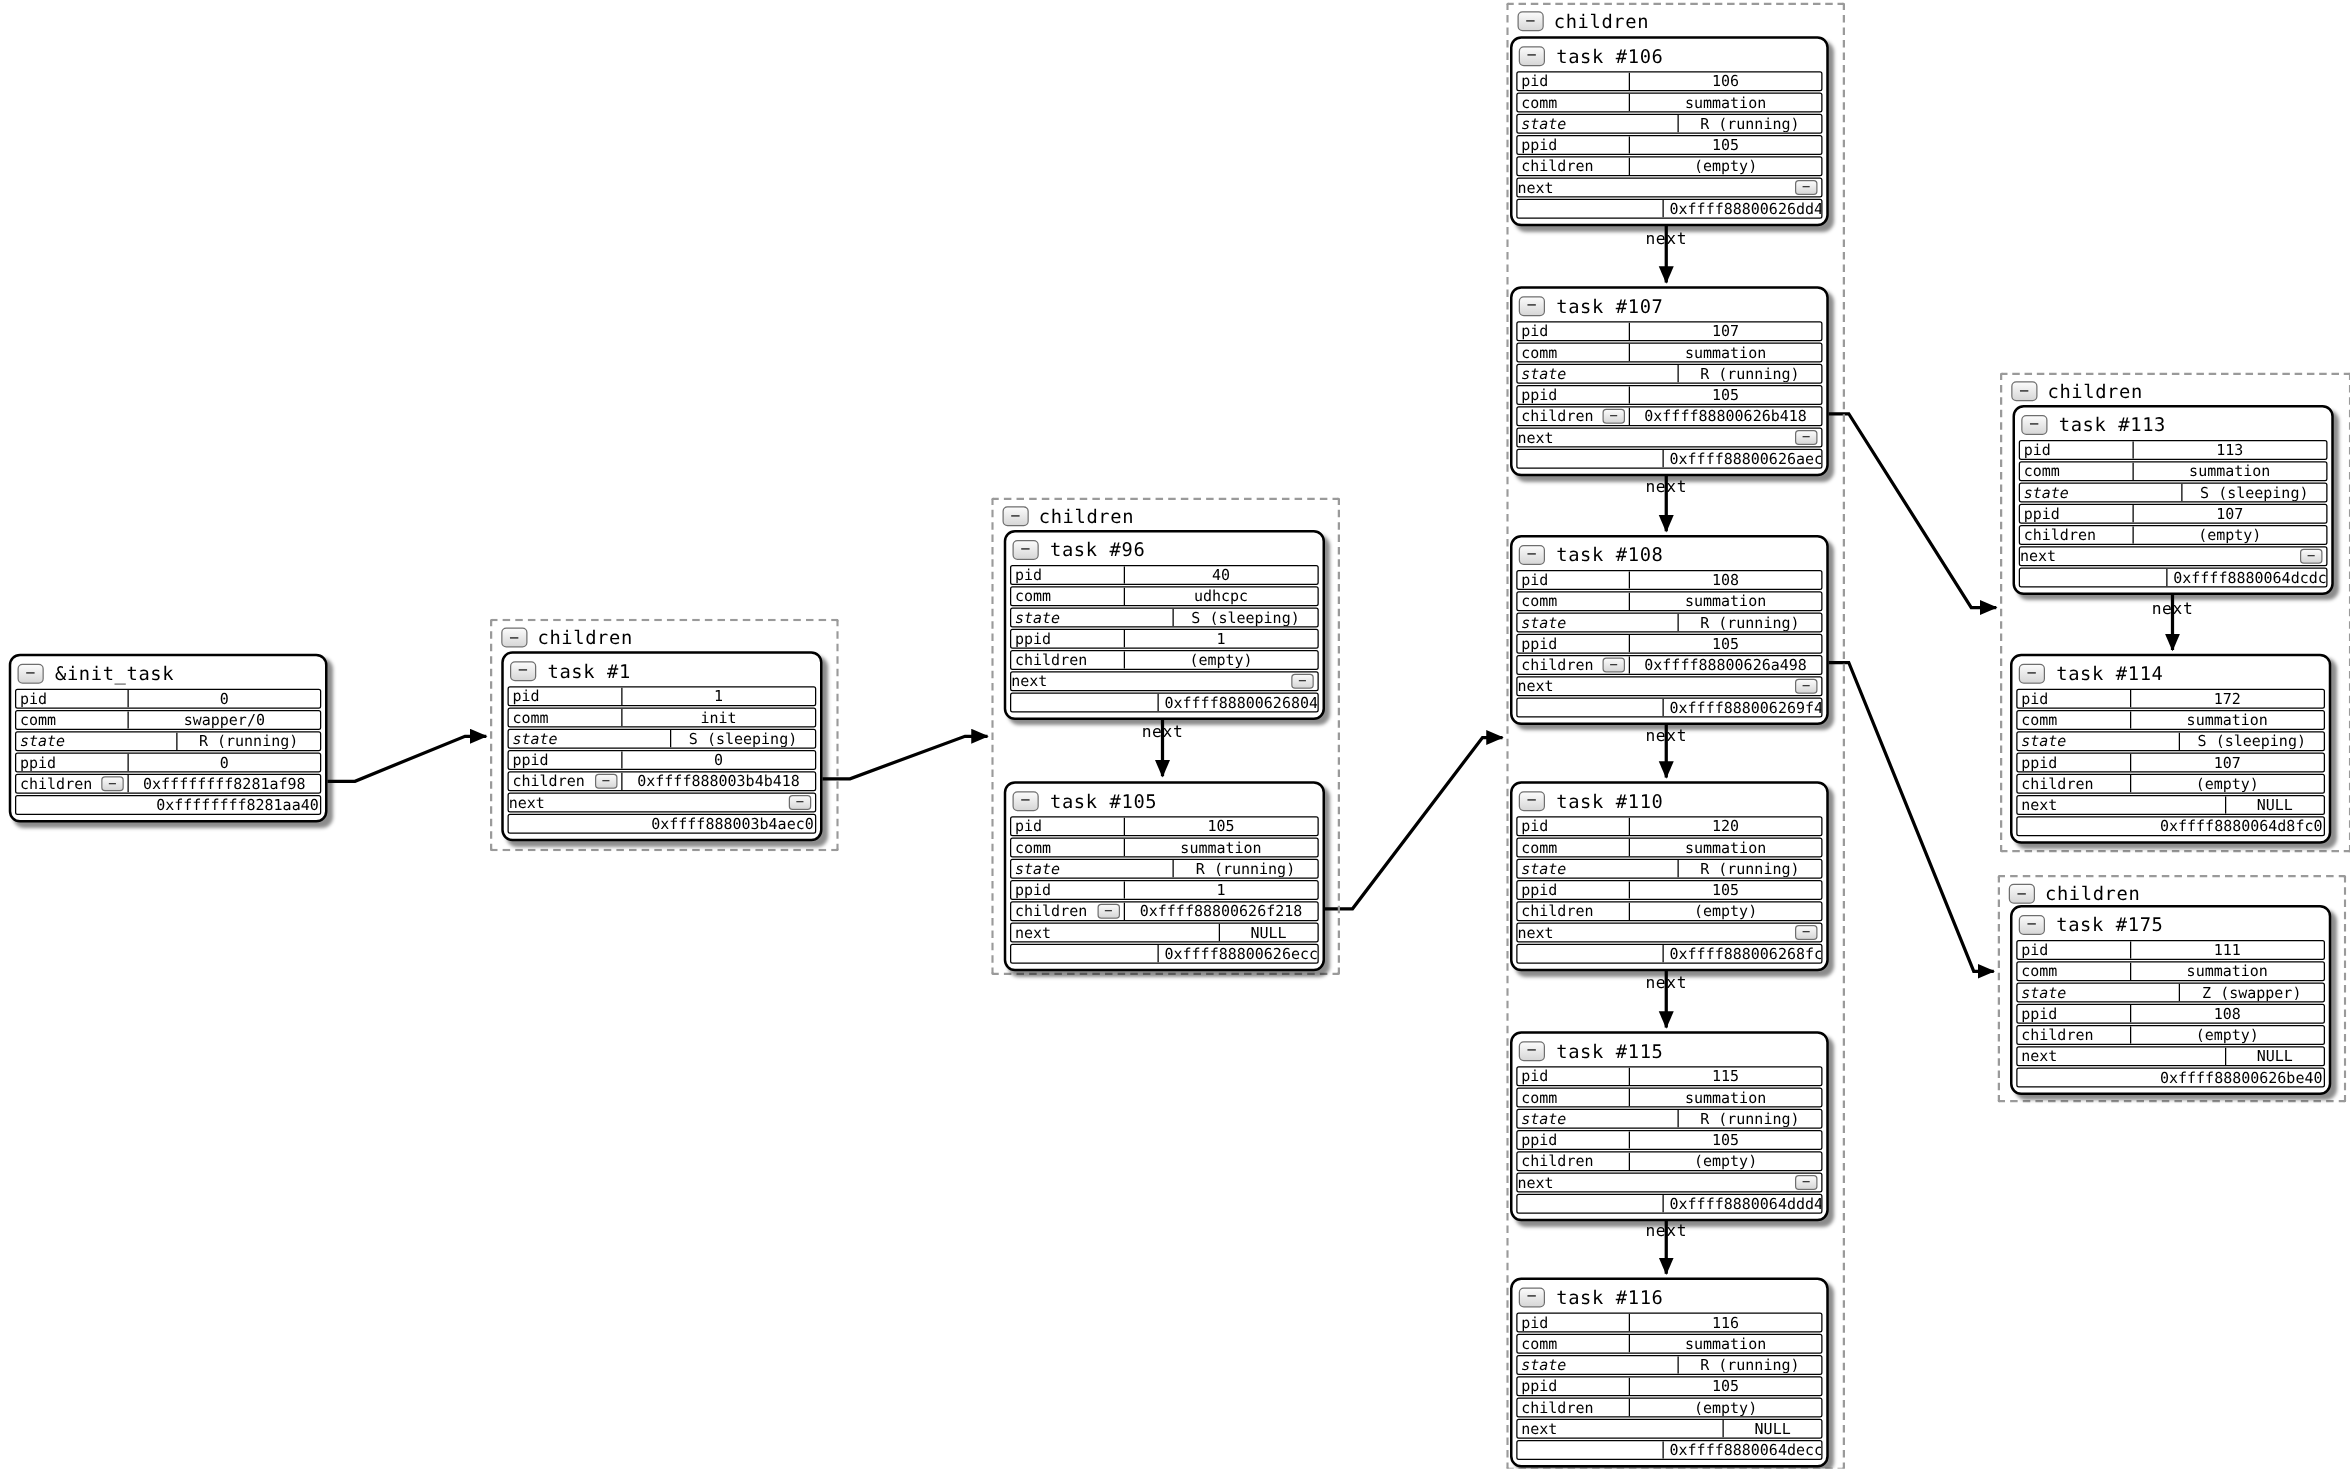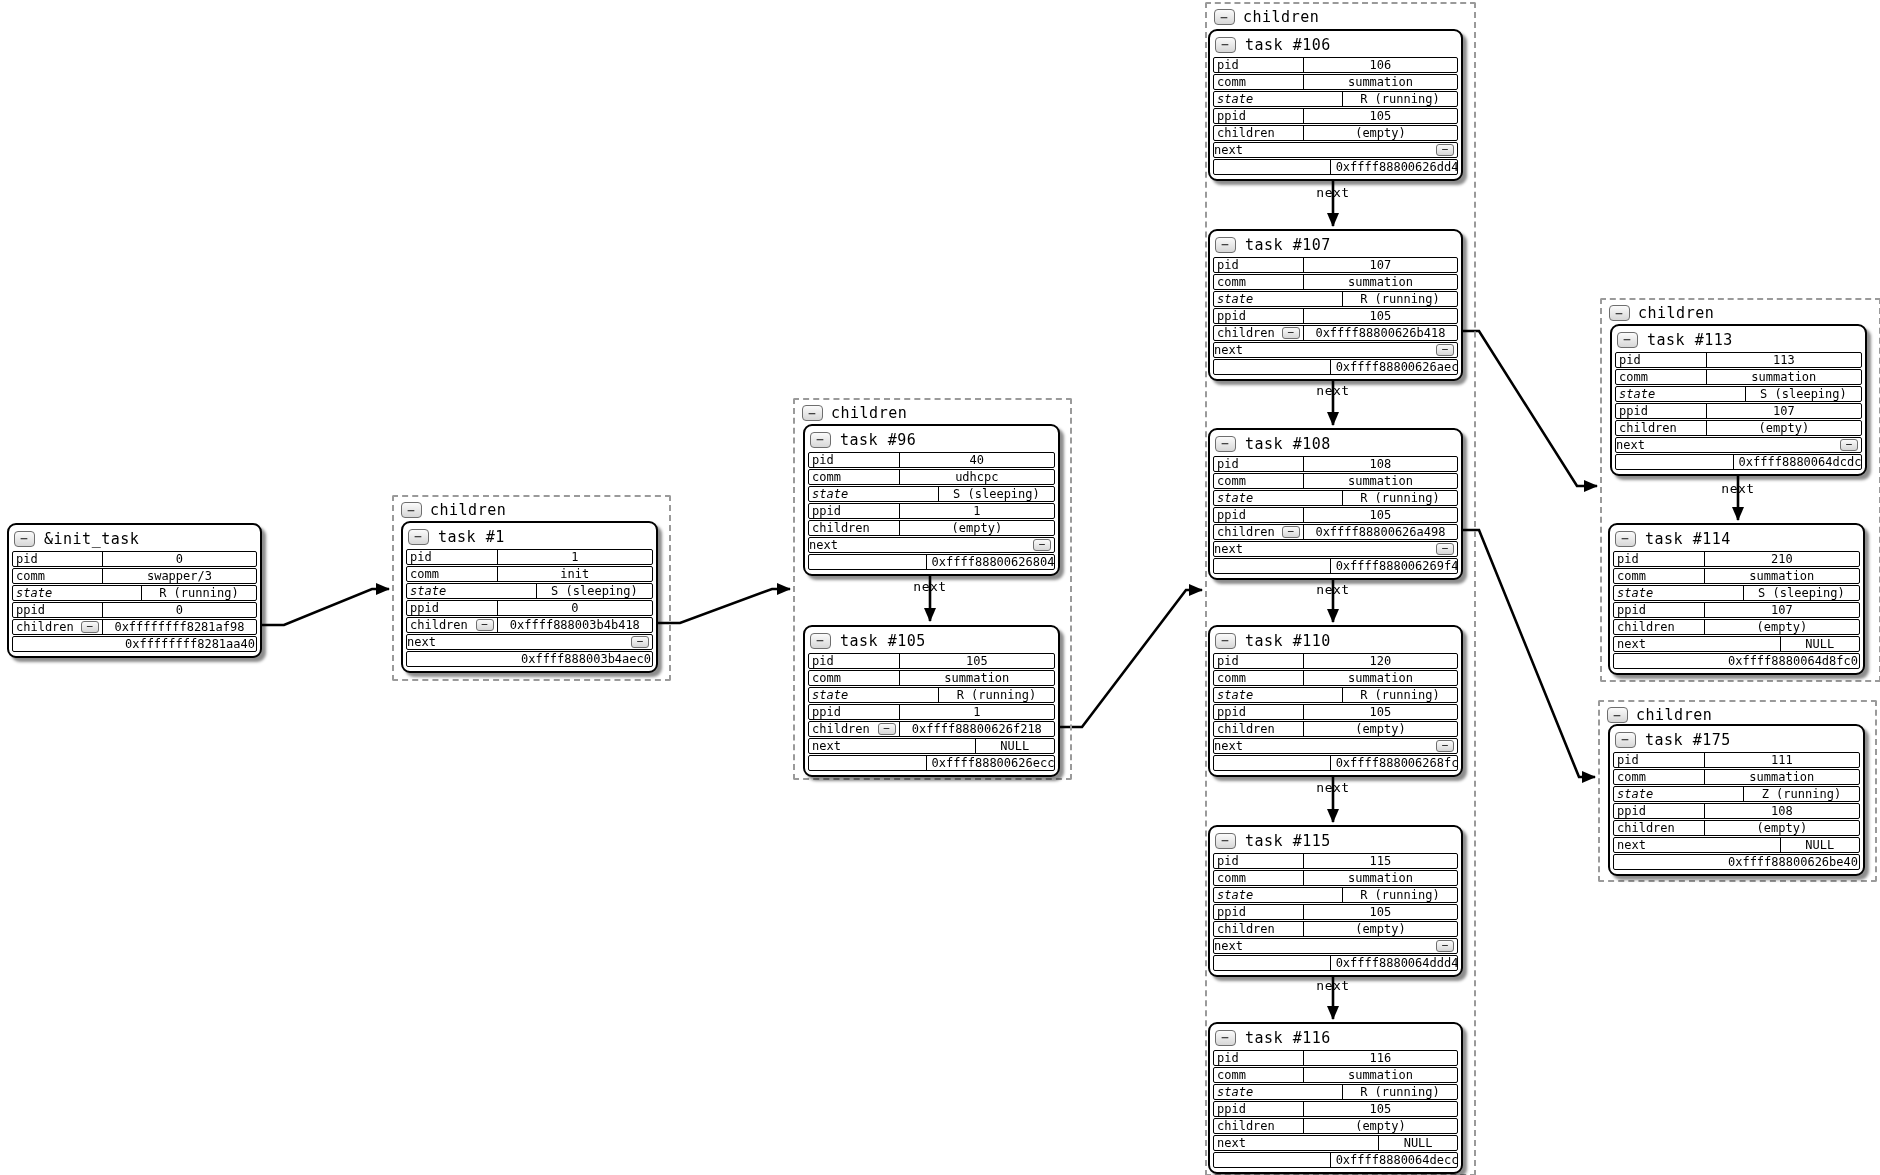--- a/index.html
+++ b/index.html
@@ -97,21 +97,21 @@
       <div class="node-title">
         <span class="mbtn mbtn-lg">−</span>
         <span>&amp;init_task</span>
       </div>
       <div class="row">
         <div class="cell cell-label w-field">pid</div>
         <div class="cell cell-value">0</div>
       </div>
       <div class="row">
         <div class="cell cell-label w-field">comm</div>
-        <div class="cell cell-value">swapper/3</div>
+        <div class="cell cell-value">swapper/0</div>
       </div>
       <div class="row">
         <div class="cell cell-label w-state">state</div>
         <div class="cell cell-value">R (running)</div>
       </div>
       <div class="row">
         <div class="cell cell-label w-field">ppid</div>
         <div class="cell cell-value">0</div>
       </div>
       <div class="row">
@@ -502,21 +502,21 @@
         <div class="cell cell-addr">0xffff8880064dcdc0</div>
       </div>
     </div>
     <div class="node" style="left: 1608px; top: 523px; width: 257px;">
       <div class="node-title">
         <span class="mbtn mbtn-lg">−</span>
         <span>task #114</span>
       </div>
       <div class="row">
         <div class="cell cell-label w-field">pid</div>
-        <div class="cell cell-value">210</div>
+        <div class="cell cell-value">172</div>
       </div>
       <div class="row">
         <div class="cell cell-label w-field">comm</div>
         <div class="cell cell-value">summation</div>
       </div>
       <div class="row">
         <div class="cell cell-label w-state">state</div>
         <div class="cell cell-value">S (sleeping)</div>
       </div>
       <div class="row">
@@ -543,21 +543,21 @@
       <div class="row">
         <div class="cell cell-label w-field">pid</div>
         <div class="cell cell-value">111</div>
       </div>
       <div class="row">
         <div class="cell cell-label w-field">comm</div>
         <div class="cell cell-value">summation</div>
       </div>
       <div class="row">
         <div class="cell cell-label w-state">state</div>
-        <div class="cell cell-value">Z (running)</div>
+        <div class="cell cell-value">Z (swapper)</div>
       </div>
       <div class="row">
         <div class="cell cell-label w-field">ppid</div>
         <div class="cell cell-value">108</div>
       </div>
       <div class="row">
         <div class="cell cell-label w-field">children</div>
         <div class="cell cell-value">(empty)</div>
       </div>
       <div class="row">

